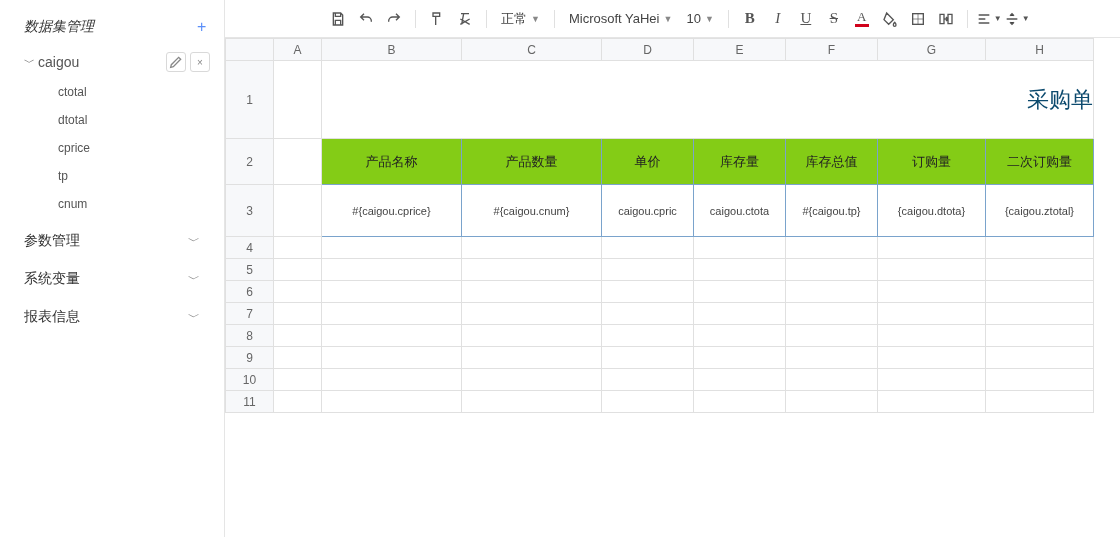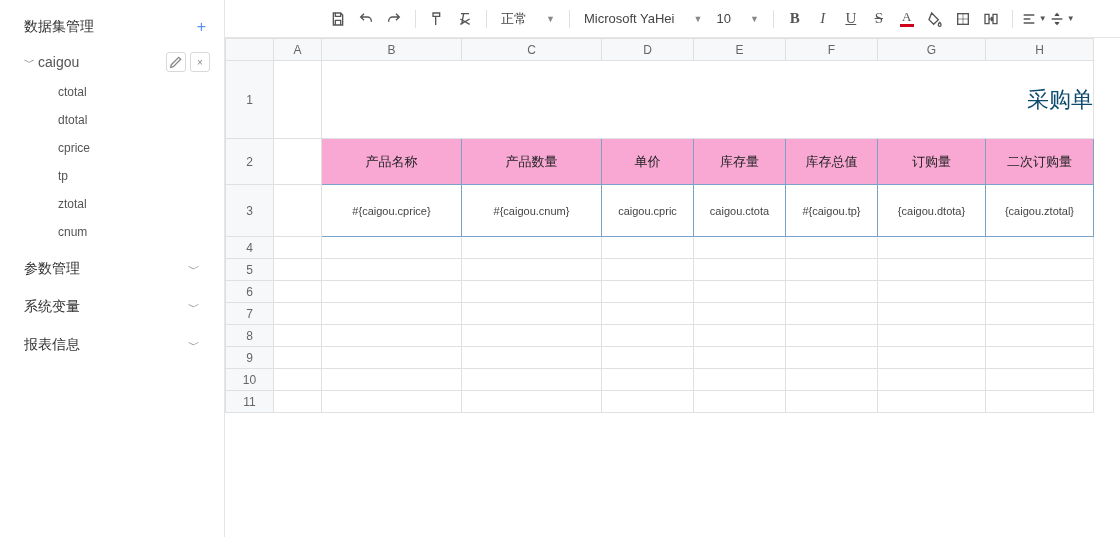--- a/index.html
+++ b/index.html
@@ -1,37 +1,37 @@
 <!DOCTYPE html>
 <html><head>
 <meta charset="utf-8">
 <style>
   * { box-sizing: border-box; margin: 0; padding: 0; }
   body { font-family: "Microsoft YaHei", -apple-system, sans-serif; font-size: 13px; color: #333; background: #fff; width: 1120px; height: 537px; overflow: hidden; }
   .app { display: flex; height: 537px; }
   
   .sidebar { width: 225px; border-right: 1px solid #e5e5e5; padding: 14px 0 0 0; }
-  .sb-header { display: flex; align-items: flex-start; justify-content: space-between; padding: 4px 18px 10px 24px; }
+  .sb-header { display: flex; align-items: flex-start; justify-content: space-between; padding: 4px 18px 10px 24px; font-style: italic; }
   .sb-header-title { font-size: 14px; color: #333; }
   .plus { color: #5b8ff9; font-size: 16px; font-weight: 400; cursor: pointer; }
   .tree-item { display: flex; align-items: center; padding: 6px 14px 6px 24px; font-size: 14px; color: #555; }
   .tree-item .chevron { width: 14px; font-size: 11px; color: #666; }
   .tree-item .label { flex: 1; }
   .tree-actions { display: flex; gap: 4px; }
   .ta-btn { width: 20px; height: 20px; border: 1px solid #d9d9d9; border-radius: 3px; display: flex; align-items: center; justify-content: center; font-size: 10px; color: #888; cursor: pointer; background: #fff; }
   .tree-leaf { padding: 7px 14px 7px 58px; font-size: 12px; color: #555; }
   .sb-section { display: flex; align-items: center; justify-content: space-between; padding: 14px 24px 6px 24px; font-size: 14px; color: #333; cursor: pointer; }
   .sb-section .chev { font-size: 12px; color: #888; }
   
   .main { flex: 1; display: flex; flex-direction: column; min-width: 0; }
   
   .toolbar { height: 38px; border-bottom: 1px solid #e5e5e5; display: flex; align-items: center; padding: 0 8px 0 100px; gap: 2px; }
   .tb-btn { width: 26px; height: 26px; display: flex; align-items: center; justify-content: center; color: #555; cursor: pointer; border-radius: 2px; }
   .tb-sep { width: 1px; height: 18px; background: #e0e0e0; margin: 0 6px; }
-  .tb-select { display: flex; align-items: center; gap: 19px; padding: 0 6px; font-size: 13px; color: #444; cursor: pointer; white-space: nowrap; }
+  .tb-select { display: flex; align-items: center; gap: 4px; padding: 0 6px; font-size: 13px; color: #444; cursor: pointer; white-space: nowrap; }
   .tb-select .caret { font-size: 9px; color: #888; }
   .bold { font-weight: 700; font-family: serif; font-size: 15px; }
   .italic { font-style: italic; font-family: serif; font-size: 15px; }
   .underline { text-decoration: underline; font-family: serif; font-size: 15px; }
   .strike { text-decoration: line-through; font-family: serif; font-size: 15px; }
   .fontcolor { display:flex; flex-direction:column; align-items:center; line-height:1; }
   .fontcolor .bar { width:14px; height:3px; background:#d0021b; margin-top:1px; }
   
   .sheet { flex: 1; overflow: hidden; position: relative; }
   .grid { border-collapse: collapse; table-layout: fixed; }
@@ -45,21 +45,21 @@
   .cD { width: 92px; }
   .cE { width: 92px; }
   .cF { width: 92px; }
   .cG { width: 108px; }
   .cH { width: 108px; }
   .r1 { height: 78px; }
   .r2 { height: 46px; }
   .r3 { height: 52px; }
   .rn { height: 22px; }
   .title-cell { text-align: right; font-size: 22px; font-family: "SimSun","宋体",serif; color: #0c4a6e; }
-  .header-cell { background: #f9a8d4; text-align: center; font-size: 13px; color: #222; border: 1px solid #7aa3cc !important; }
+  .header-cell { background: #84cc16; text-align: center; font-size: 13px; color: #222; border: 1px solid #7aa3cc !important; }
   .data-cell { text-align: center; font-size: 11px; color: #444; overflow: hidden; white-space: nowrap; border: 1px solid #7aa3cc !important; }
   .empty { background: #fff; }
   svg { width: 16px; height: 16px; }
 </style>
 </head>
 <body>
 
 <div class="app">
 
   <div class="sidebar">
@@ -76,21 +76,20 @@
               <path fill="none" stroke="#888" stroke-width="2" d="M4 20l4-1 11-11-3-3L5 16l-1 4z"></path>
             </svg>
         </div>
         <div class="ta-btn">×</div>
       </div>
     </div>
     <div class="tree-leaf">ctotal</div>
     <div class="tree-leaf">dtotal</div>
     <div class="tree-leaf">cprice</div>
     <div class="tree-leaf">tp</div>
-    <div class="tree-leaf">ztotal</div>
     <div class="tree-leaf">cnum</div>
 
     <div class="sb-section">
       <span>参数管理</span>
       <span class="chev">﹀</span>
     </div>
     <div class="sb-section">
       <span>系统变量</span>
       <span class="chev">﹀</span>
     </div>

